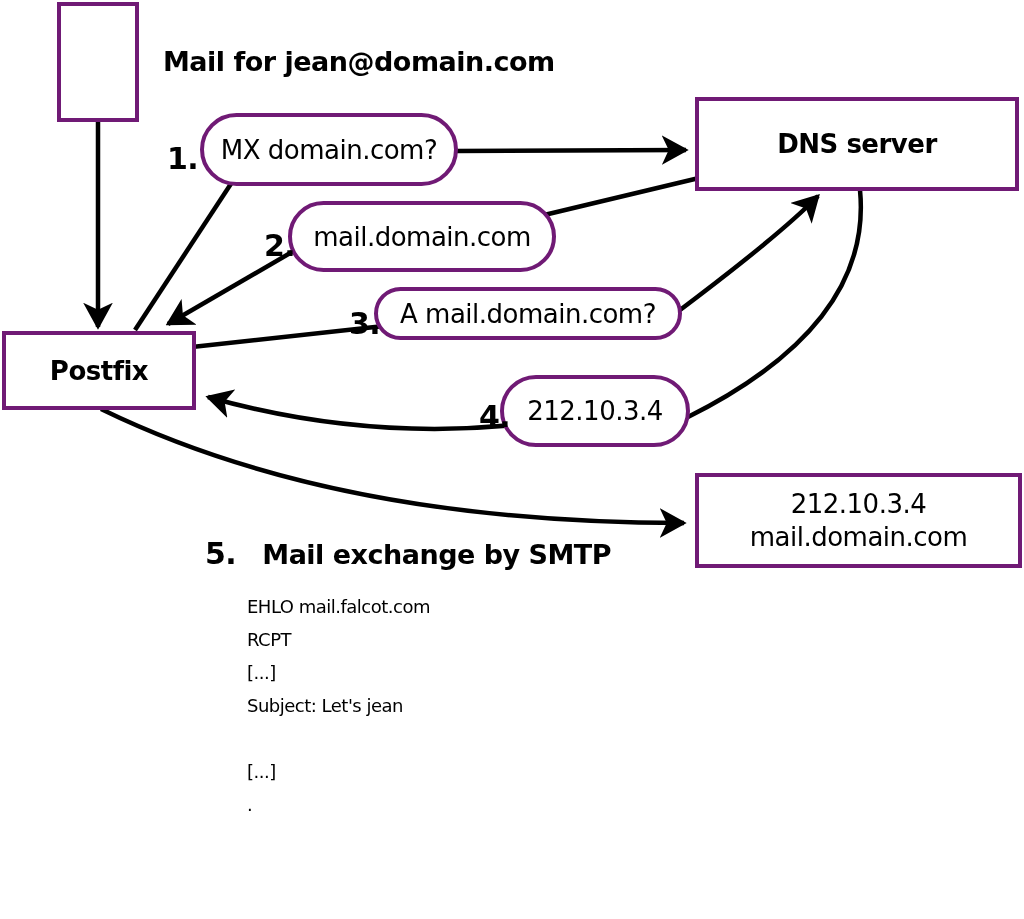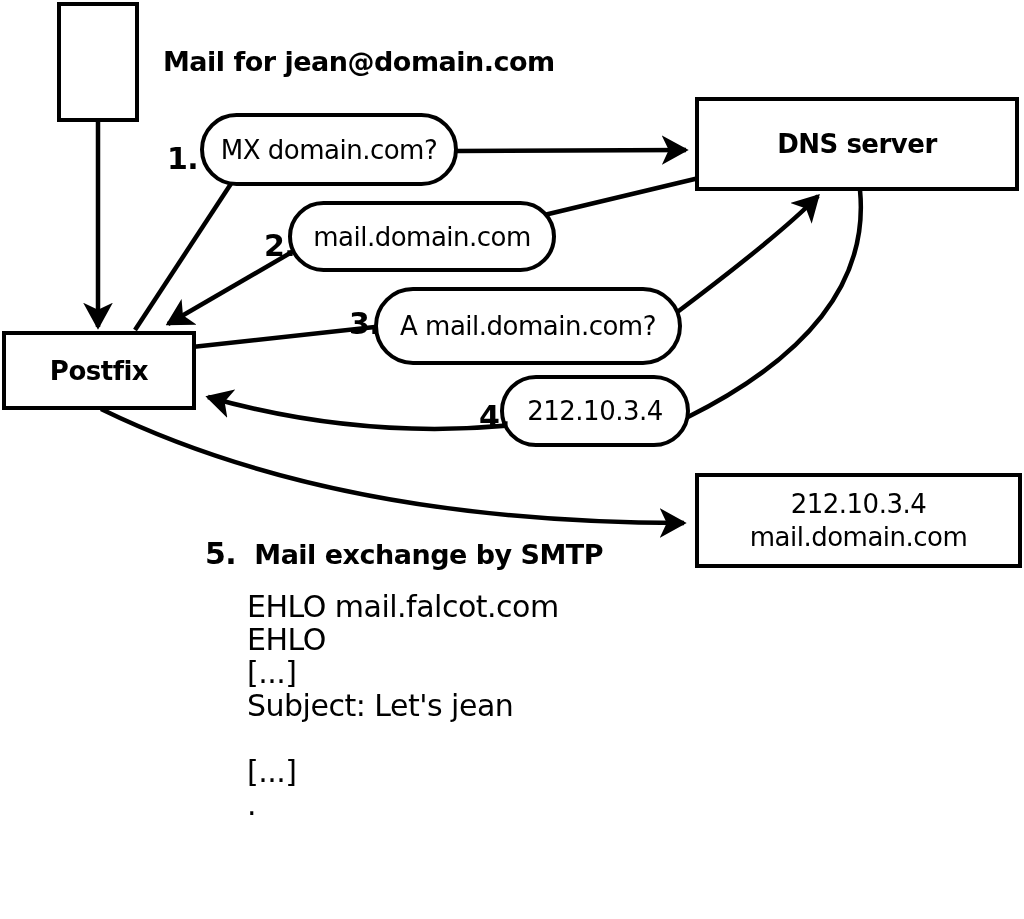--- a/index.html
+++ b/index.html
@@ -19,21 +19,21 @@
   }
   #connectors {
     position: absolute;
     left: 0; top: 0;
     z-index: 1;
   }
   .box, .pill {
     position: absolute;
     box-sizing: border-box;
     background: #ffffff;
-    border: 4px solid #000000;
+    border: 4px solid #701a75;
     display: flex;
     align-items: center;
     justify-content: center;
     text-align: center;
     z-index: 2;
   }
   .pill { border-radius: 40px; }
   .node-label {
     font-size: 26px;
     font-weight: 600;
@@ -71,27 +71,27 @@
   #step5-row {
     position: absolute;
     left: 205px;
     top: 536px;
     display: flex;
     align-items: baseline;
     gap: 18px;
     z-index: 3;
   }
   #step5-row .stepnum { position: static; }
-  #step5-row .caption { position: static; }
+  #step5-row .caption { position: static; margin-left: 8px; }
   #smtp-dialogue {
     position: absolute;
     left: 247px;
     top: 590px;
     z-index: 3;
-    font-size: 30px;
+    font-size: 18px;
     font-weight: 400;
     letter-spacing: -0.5px;
   }
   .smtp-line {
     height: 33px;
     line-height: 33px;
     white-space: pre;
   }
 </style>
 </head>
@@ -141,38 +141,38 @@
   <div class="pill" style="left:200px; top:113px; width:258px; height:73px;">
     <span class="pill-label">MX domain.com?</span>
   </div>
   <div class="stepnum" style="left:167px; top:141px;">1.</div>
 
   <div class="pill" style="left:288px; top:201px; width:268px; height:71px;">
     <span class="pill-label">mail.domain.com</span>
   </div>
   <div class="stepnum" style="left:264px; top:228px;">2.</div>
 
-  <div class="pill" style="left:374px; top:287px; width:308px; height:78px;">
+  <div class="pill" style="left:374px; top:287px; width:308px; height:53px;">
     <span class="pill-label">A mail.domain.com?</span>
   </div>
   <div class="stepnum" style="left:349px; top:306px;">3.</div>
 
   <div class="pill" style="left:500px; top:375px; width:190px; height:72px;">
     <span class="pill-label">212.10.3.4</span>
   </div>
   <div class="stepnum" style="left:479px; top:399px;">4.</div>
 
   <div id="step5-row">
     <span class="stepnum">5.</span>
     <span class="caption">Mail exchange by SMTP</span>
   </div>
 
   <div id="smtp-dialogue">
     <div class="smtp-line">EHLO mail.falcot.com</div>
-    <div class="smtp-line">EHLO</div>
+    <div class="smtp-line">RCPT</div>
     <div class="smtp-line">[...]</div>
     <div class="smtp-line">Subject: Let's jean</div>
     <div class="smtp-line"></div>
     <div class="smtp-line">[...]</div>
     <div class="smtp-line">.</div>
   </div>
 
 </div>
 
 </body></html>

